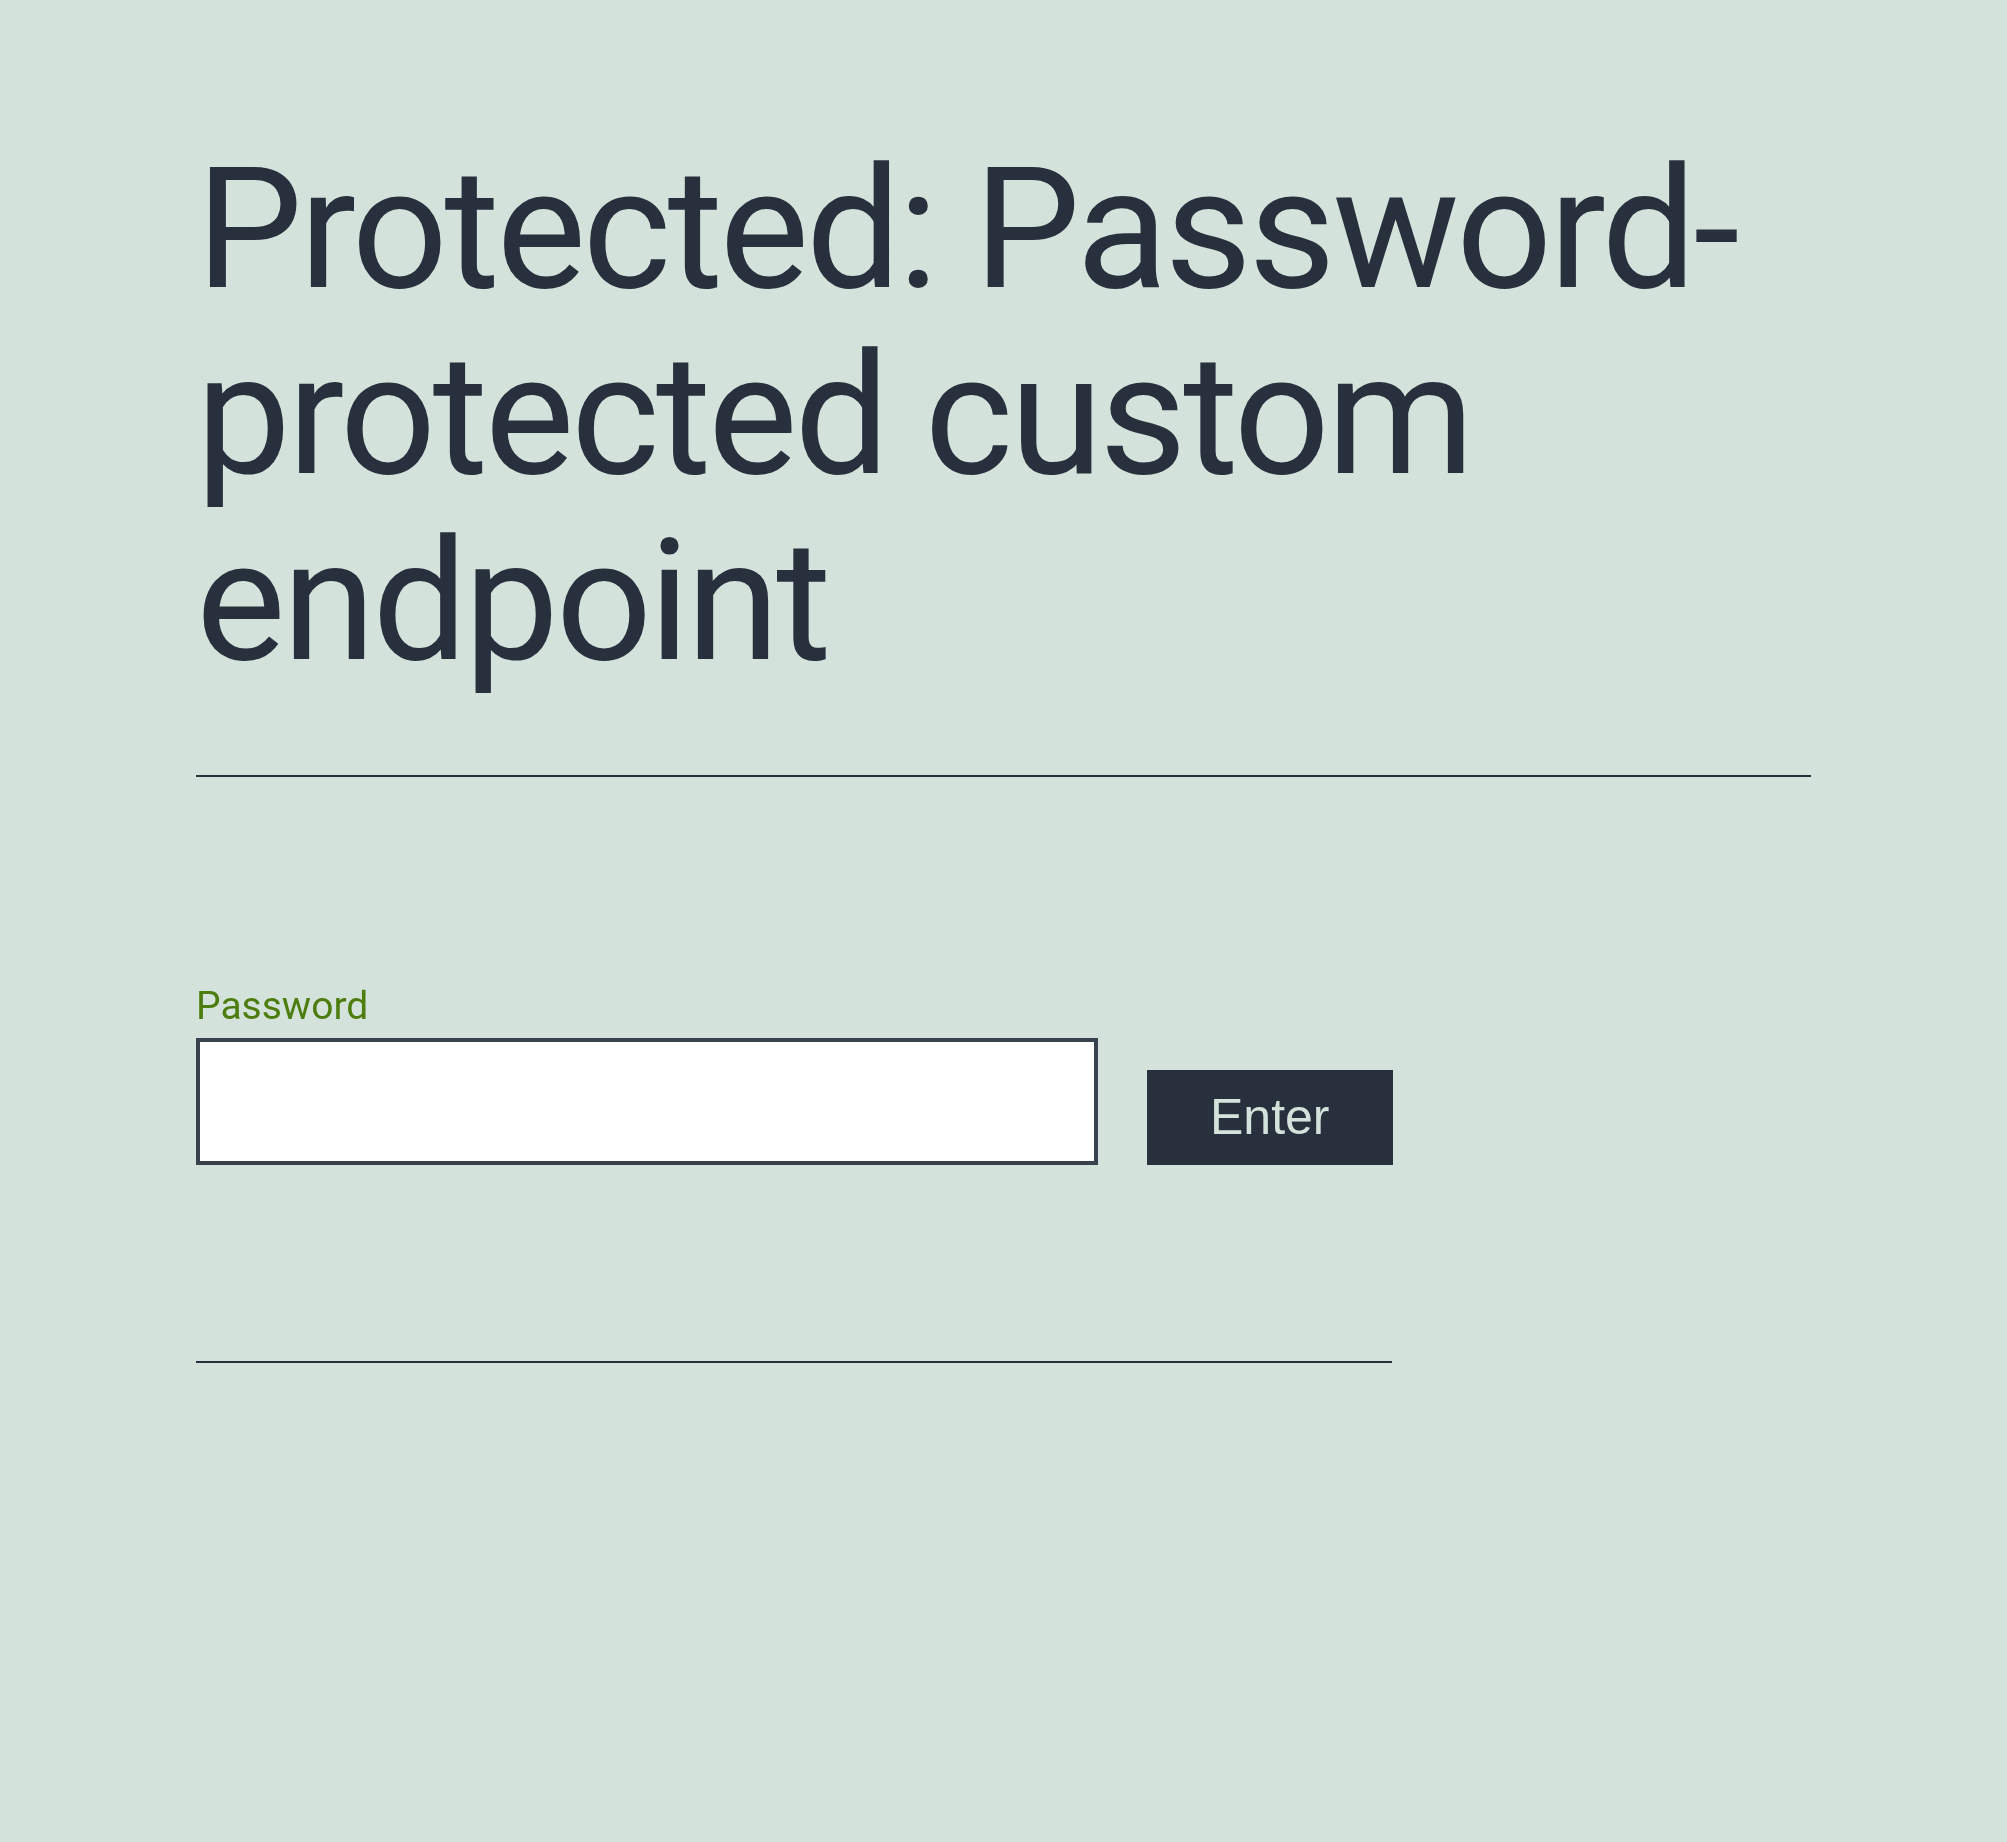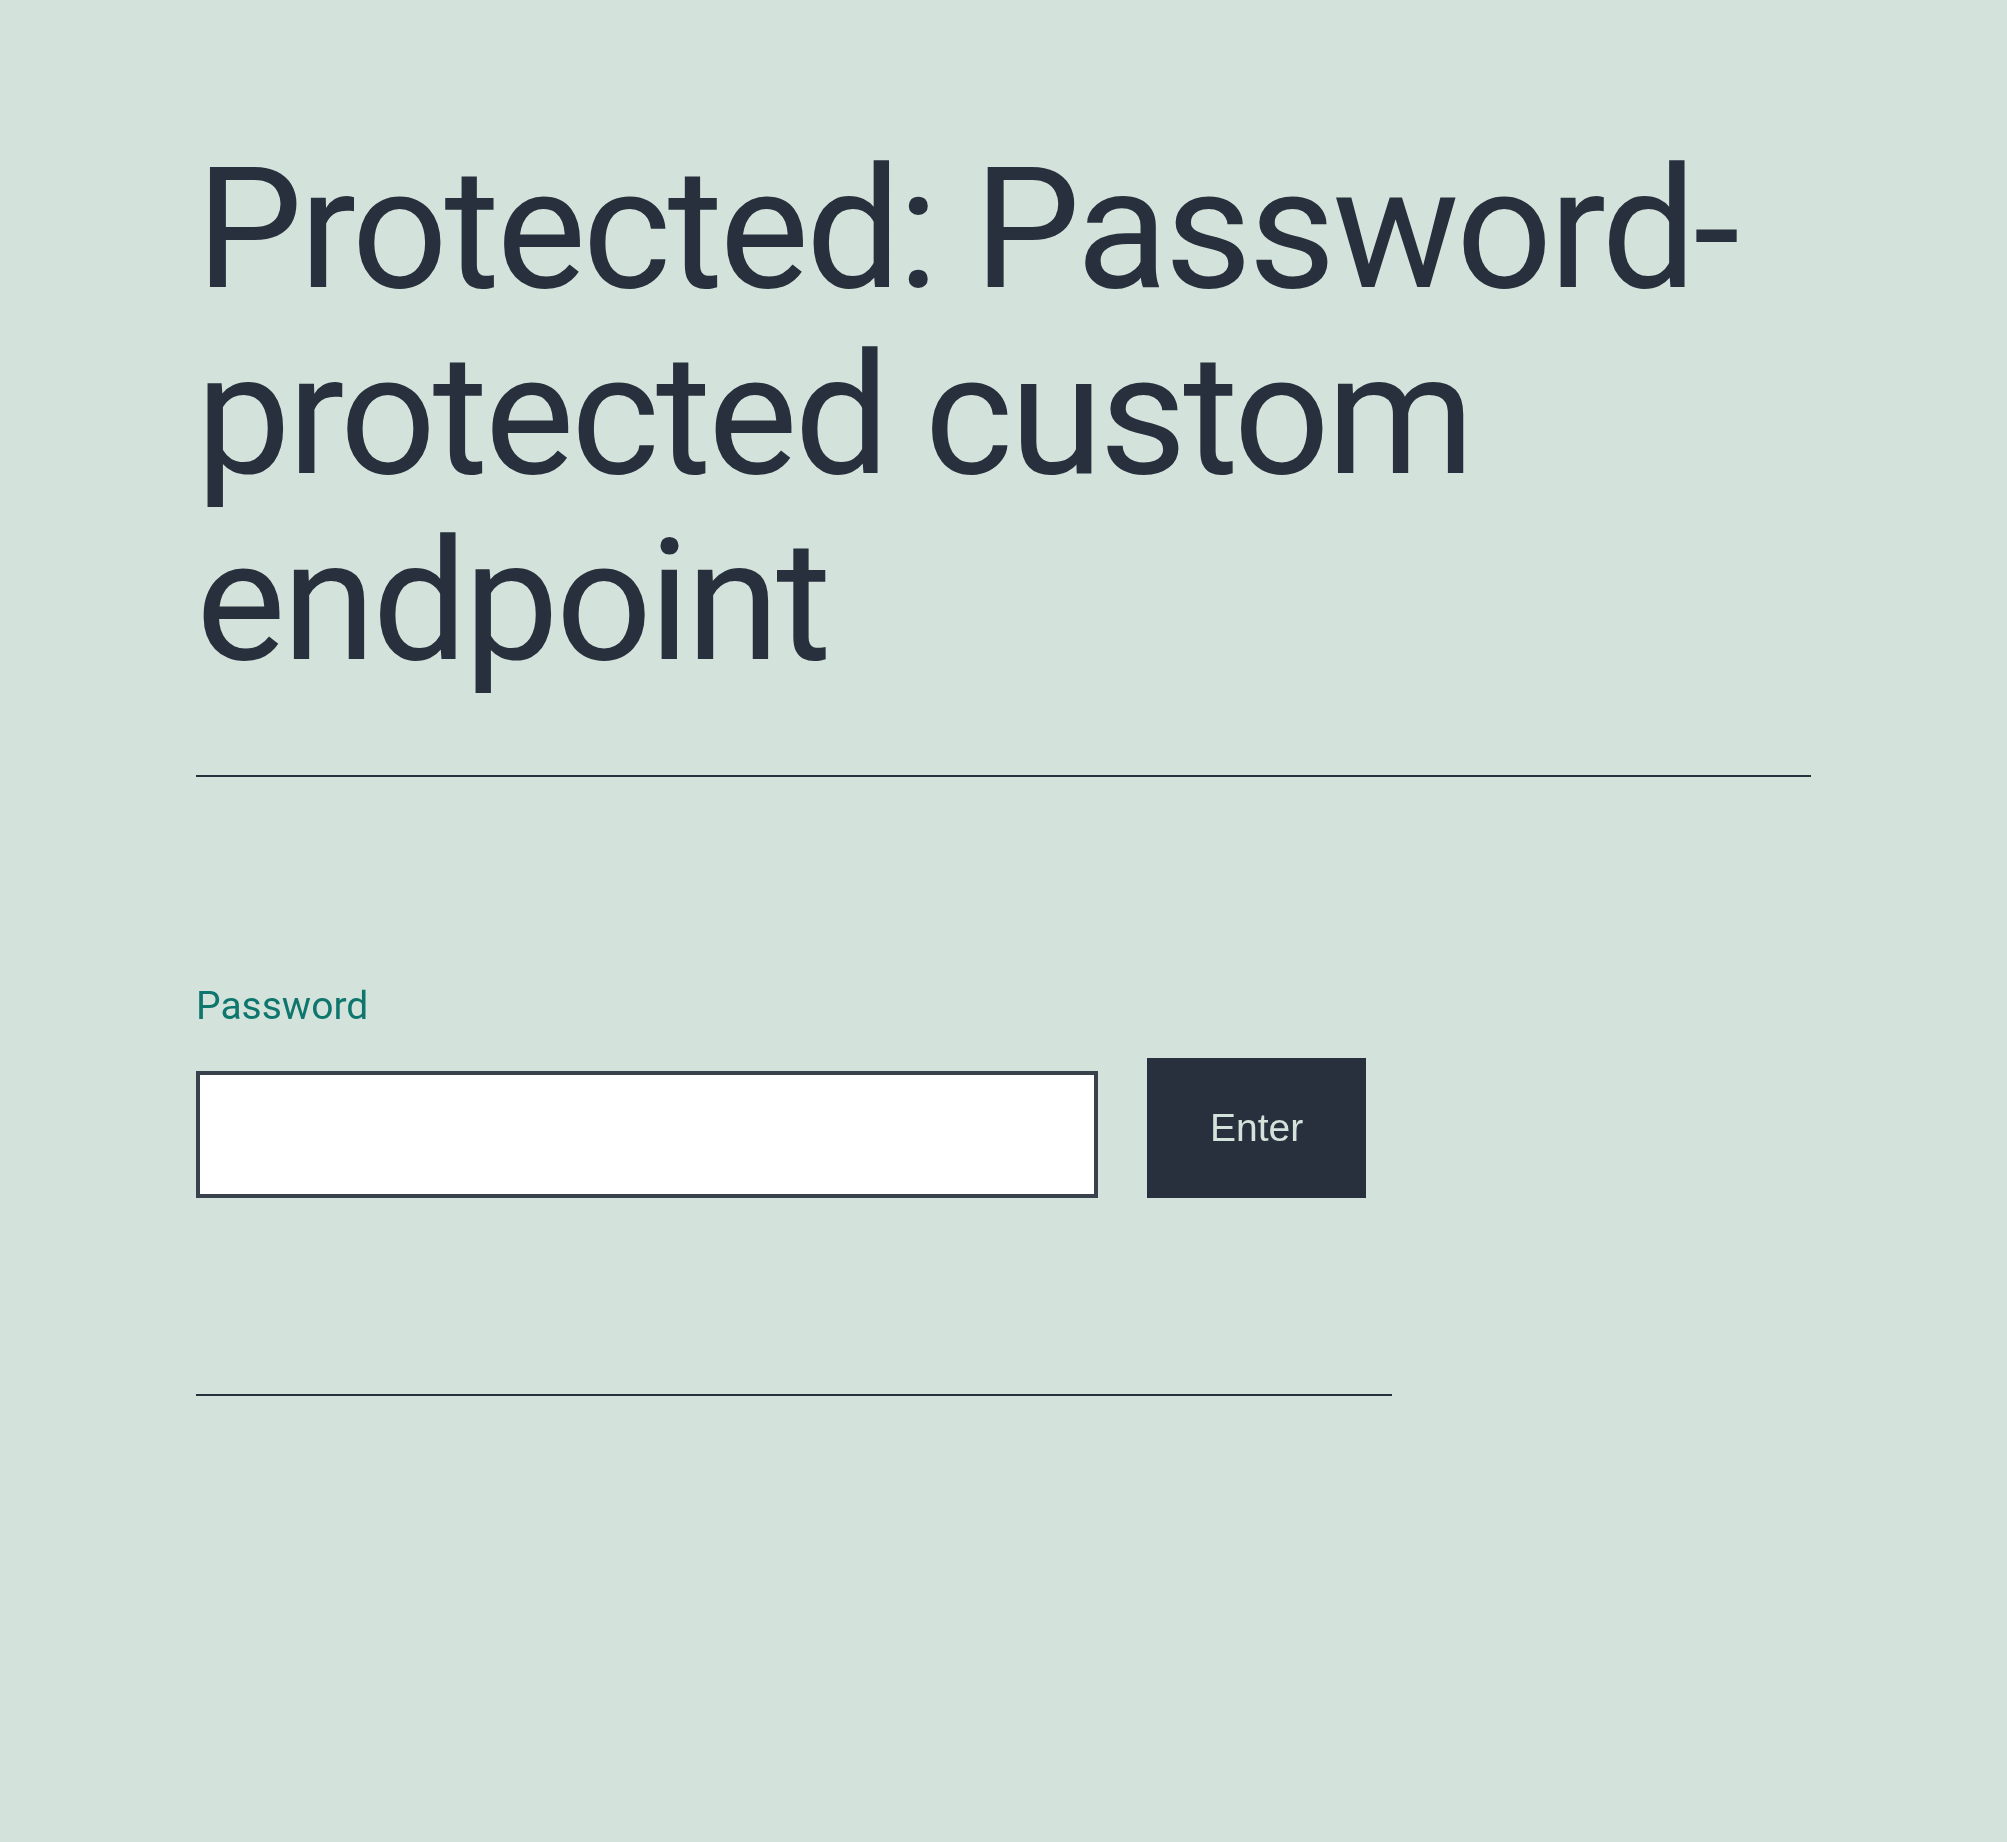--- a/index.html
+++ b/index.html
@@ -54,43 +54,43 @@
       gap: 49px;
     }
 
     .field-group {
       display: flex;
       flex-direction: column;
     }
 
     .field-label {
       font-size: 39px;
-      color: #0f766e;
+      color: #4d7c0f;
       font-weight: 400;
-      margin-bottom: 42px;
+      margin-bottom: 9px;
     }
 
     .password-input {
       width: 902px;
       height: 127px;
       background-color: #ffffff;
       border: 4.9px solid #39414d;
       font-size: 39px;
       padding: 0 19.6px;
       outline: none;
     }
 
     .submit-button {
       background-color: #28303d;
       color: #d3e3db;
       border: none;
-      font-size: 39px;
+      font-size: 50px;
       font-weight: 400;
       padding: 0 63px;
-      height: 140px;
+      height: 95px;
       cursor: pointer;
       display: flex;
       align-items: center;
       justify-content: center;
     }
 
     .divider-content {
       border: none;
       border-top: 2.9px solid #28303d;
       margin-top: 196px;

